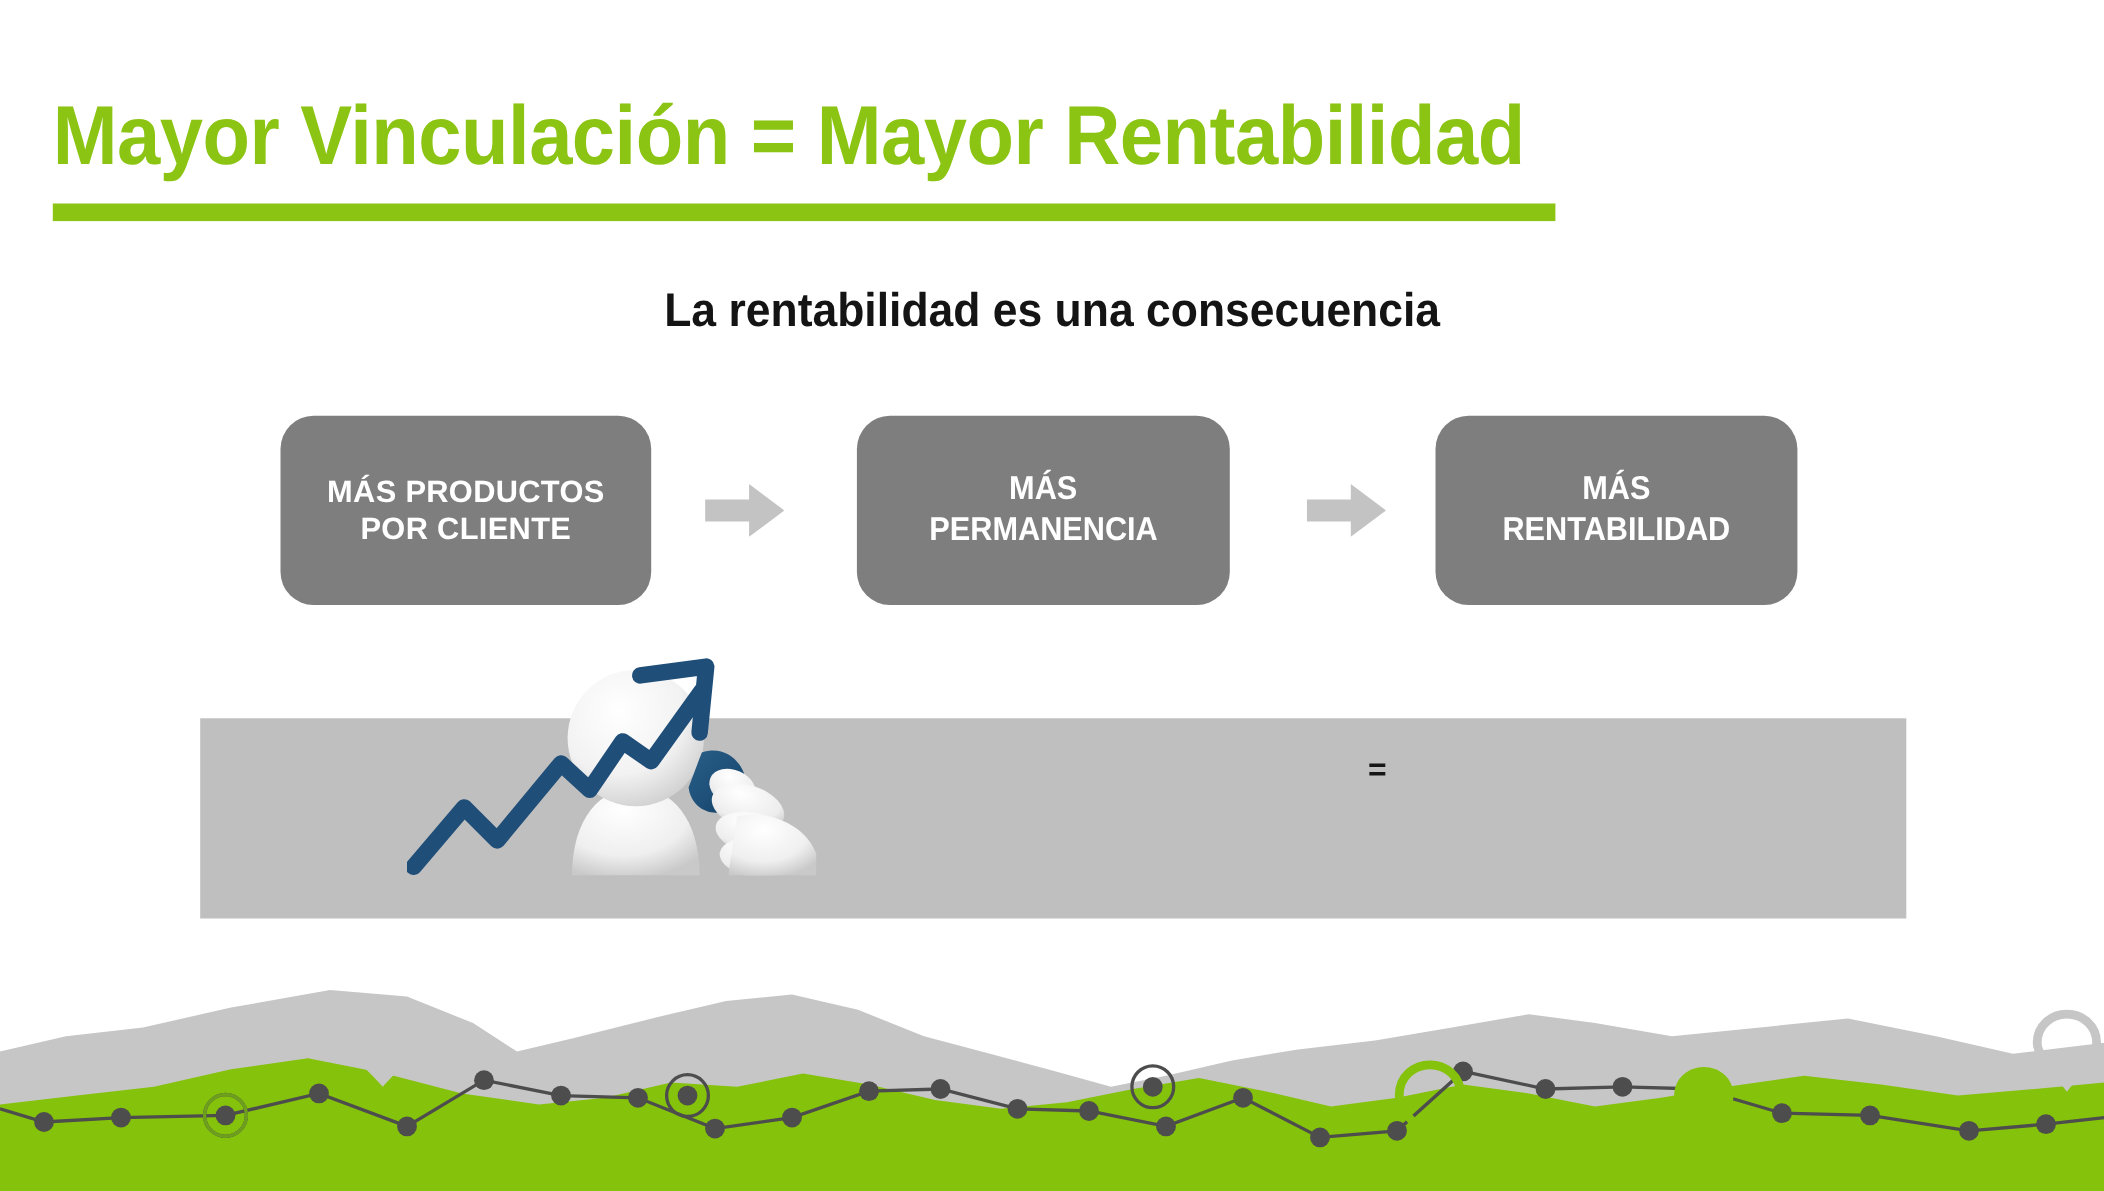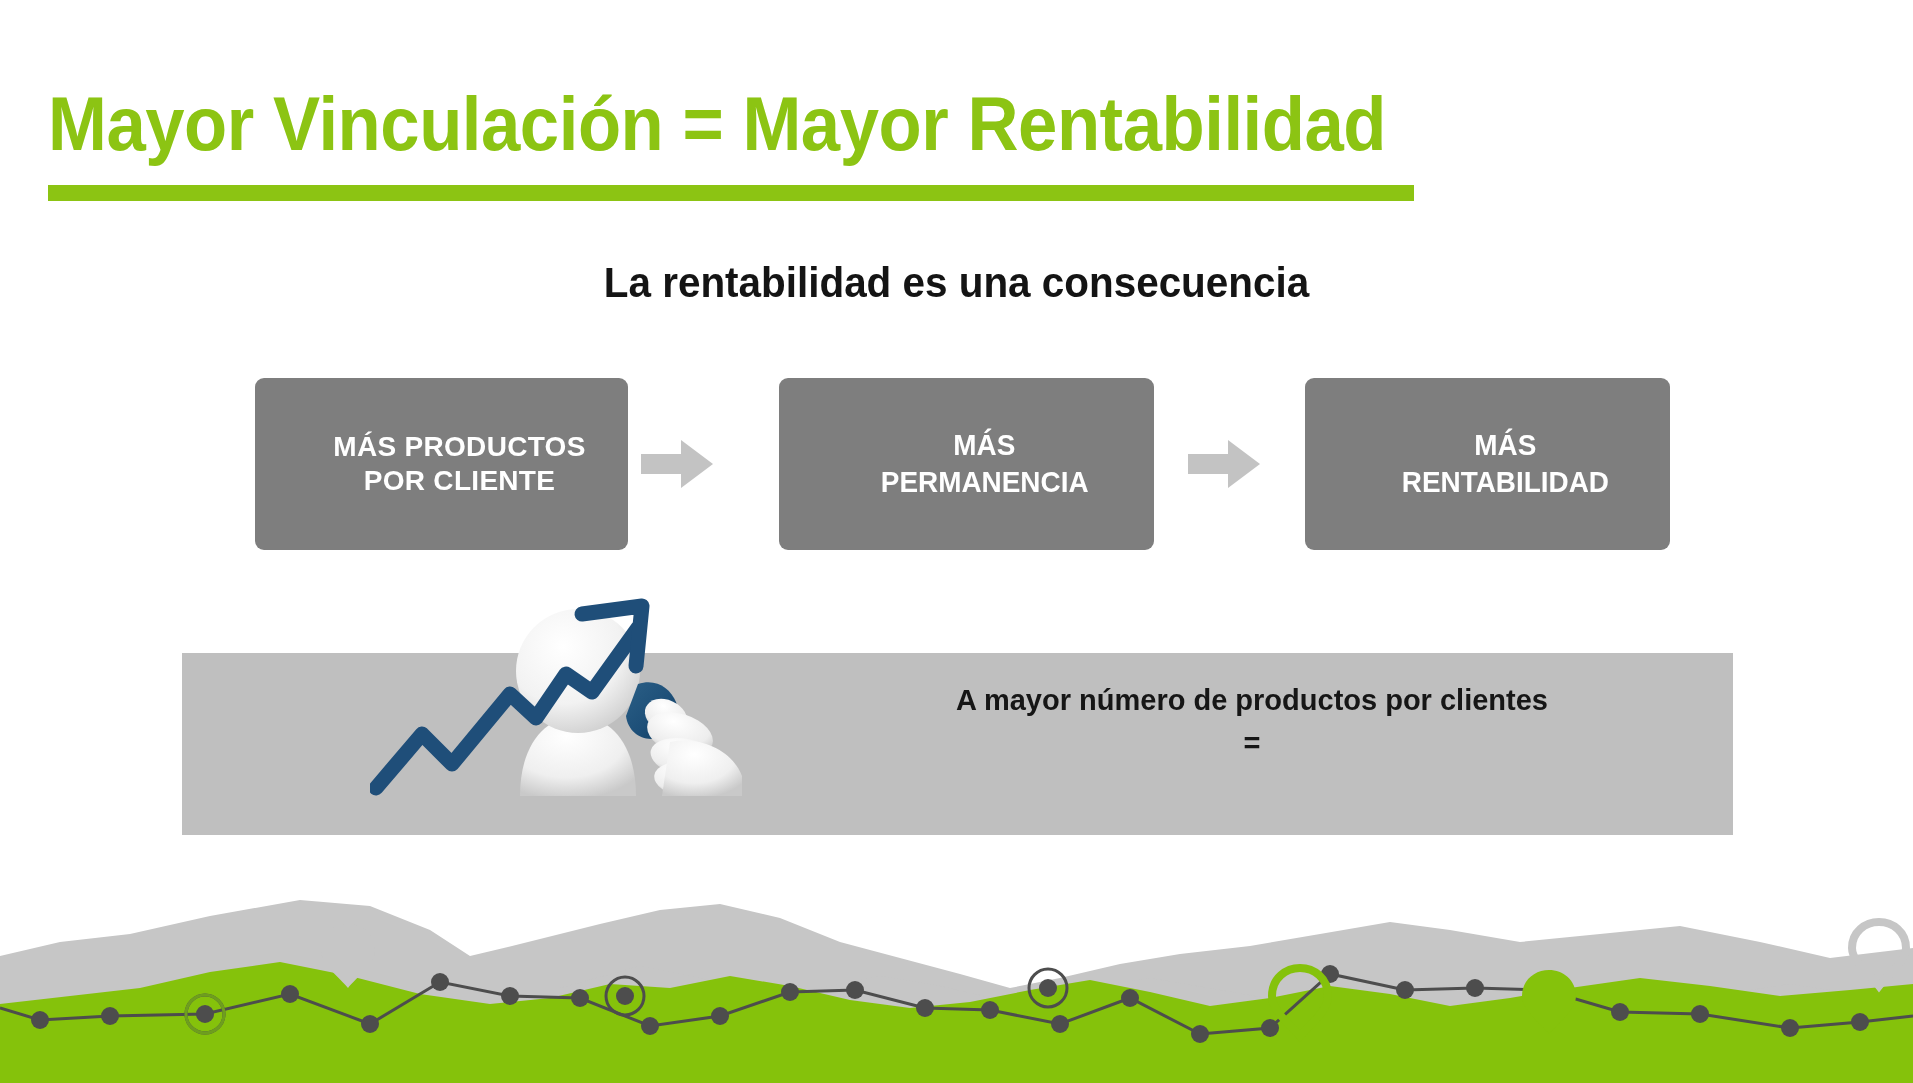--- a/index.html
+++ b/index.html
@@ -72,30 +72,29 @@
     left: 0;
     top: 378px;
     width: 1913px;
     height: 172px;
   }
   .flow-box {
     position: absolute;
     top: 0;
     height: 172px;
     background: #7E7E7E;
-    border-radius: 9px;
+    border-radius: 30px;
     display: flex;
     flex-direction: column;
     align-items: center;
     justify-content: center;
     color: #ffffff;
     font-weight: bold;
     text-align: center;
     line-height: 1.22;
-    padding-left: 36px;
   }
   .flow-box span { display: block; }
   .flow-box-1 {
     left: 255px;
     width: 337px;
     font-family: "Liberation Sans", sans-serif;
     font-size: 28px;
     letter-spacing: 0.3px;
   }
   .flow-box-2 {
@@ -203,21 +202,20 @@
     </div>
 
     <div class="flow-box flow-box-3">
       <span>MÁS</span>
       <span>RENTABILIDAD</span>
     </div>
   </div>
 
   <div class="banner">
     <div class="banner-text">
-      <div>A mayor número de productos por clientes</div>
       <div class="eq">=</div>
     </div>
   </div>
 
   <div class="illustration">
     <svg viewBox="0 0 420 230" width="420" height="230">
       <defs>
         <radialGradient id="headG" cx="38%" cy="30%" r="75%">
           <stop offset="0%" stop-color="#ffffff"></stop>
           <stop offset="62%" stop-color="#f2f2f2"></stop>

